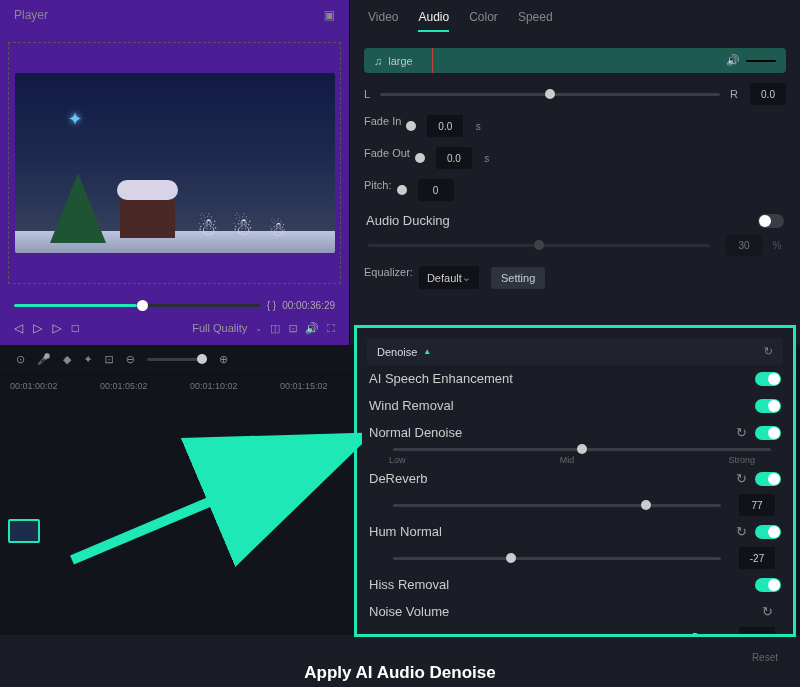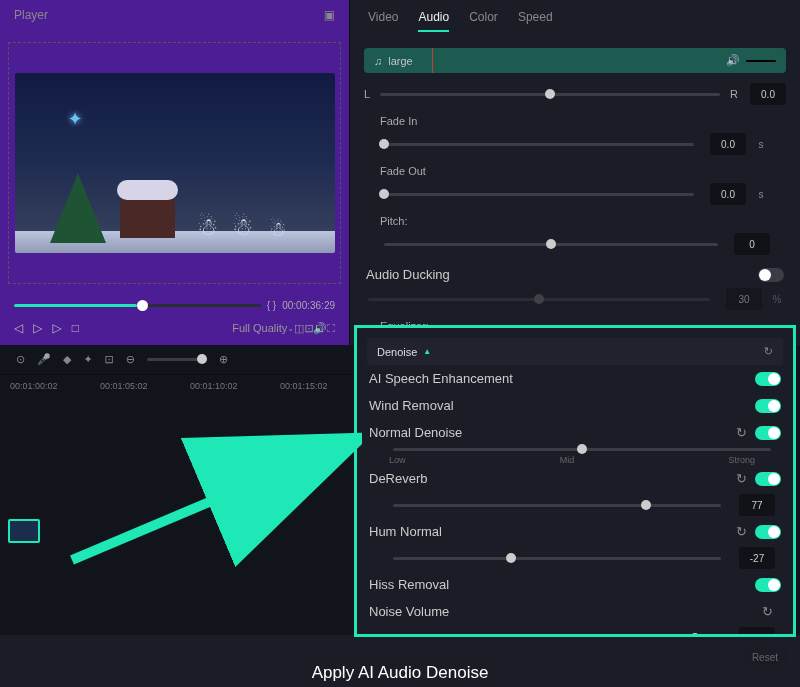--- a/index.html
+++ b/index.html
@@ -21,37 +21,37 @@
 .snow-ground { position:absolute; bottom:0; left:0; right:0; height:22px; background: linear-gradient(180deg, #c8d8e8 0%, #98a8b8 100%); }
 
 .player-scrub { padding: 4px 14px; display:flex; align-items:center; gap:6px; }
 .scrub-track { flex:1; height:3px; background:#2a2d36; position:relative; border-radius:2px; }
 .scrub-fill { position:absolute; left:0; top:0; bottom:0; width:50%; background:#1ee8b6; border-radius:2px; }
 .scrub-thumb { position:absolute; left:50%; top:-4px; width:11px; height:11px; background:#fff; border-radius:50%; }
 .tc { color:#aaa; font-size:10px; }
 
 .player-controls { padding: 6px 14px 10px; display:flex; align-items:center; gap:8px; }
 .player-controls .left { display:flex; gap:10px; color:#bbb; font-size:12px; }
-.player-controls .right { margin-left:auto; display:flex; align-items:center; color:#999; font-size:11px; }
+.player-controls .right { margin-left:auto; display:flex; gap:8px; align-items:center; color:#999; font-size:11px; }
 .pc-icon { cursor:pointer; }
 
 
 .panel { flex:1; background:#1a1d26; display:flex; flex-direction:column; overflow:hidden; }
 .tabs { display:flex; gap:20px; padding: 10px 0 10px 18px; }
 .tab { color:#888; font-size:12px; cursor:pointer; padding-bottom:6px; }
 .tab.active { color:#eee; border-bottom:2px solid #1ee8b6; }
 
 .panel-body { flex:1; overflow-y:auto; padding: 6px 14px; }
 .panel-body::-webkit-scrollbar{width:6px;} .panel-body::-webkit-scrollbar-thumb{background:#3a3d46;border-radius:3px;}
 
 .track-chip { background:#1d5a50; border-radius:4px; padding:6px 10px; display:flex; align-items:center; gap:6px; margin-bottom:10px; position:relative; }
 .track-chip .red { position:absolute; left:68px; top:0; bottom:0; width:1px; background:#c04040; }
 .chip-spk { margin-left:auto; color:#ddd; }
 .chip-line { width:30px; height:2px; background:#000; border-radius:2px; }
-.row-full { display:flex; flex-direction:column; gap:6px; margin: 10px 16px 6px; }
+.row-full { display:flex; flex-direction:row; gap:6px; margin: 10px 0 6px; }
 .lbl { color:#aaa; font-size:11px; }
 .val-box { min-width:36px; height:22px; background:#101218; border-radius:3px; display:flex; align-items:center; justify-content:center; color:#ccc; font-size:10px; margin-left:6px; }
 .unit { width:18px; text-align:center; color:#888; font-size:10px; }
 
 .slider { flex:1; height:3px; background:#3a3d46; border-radius:2px; position:relative; margin: 0 4px; }
 .slider .thumb { position:absolute; top:-4px; width:10px; height:10px; background:#ccc; border-radius:50%; margin-left:-5px; }
 .slider .thumb.dark { background:#666; }
 
 .toggle { width:26px; height:14px; background:#1ee8b6; border-radius:8px; position:relative; cursor:pointer; }
 .toggle .knob { position:absolute; right:1px; top:1px; width:12px; height:12px; background:#fff; border-radius:50%; }
@@ -83,21 +83,21 @@
 .ruler { display:flex; gap:0; padding: 6px 10px; color:#777; font-size:9px; }
 .ruler span { width:90px; }
 .clip { position:absolute; left:8px; bottom:92px; width:32px; height:24px; border:2px solid #1ee8b6; border-radius:2px; background:#1a2d4a; }
 
 
 .arrow-svg { position:absolute; left:62px; top:430px; pointer-events:none; }
 
 
 .denoise-box { border:3px solid #1ee8b6; }
 
-.caption { position:absolute; bottom:4px; left:0; right:0; text-align:center; color:#fff; font-size:17px; font-weight:400; }
+.caption { position:absolute; bottom:4px; left:0; right:0; text-align:center; color:#fff; font-size:17px; font-weight:700; }
 .bottom-reset { position:absolute; bottom:20px; right:12px; color:#666; font-size:10px; background:#191c25; padding:4px 10px; border-radius:2px; }
 
 .lr-row { display:flex; align-items:center; gap:6px; }
 .lr-L, .lr-R { color:#aaa; font-size:11px; }
 </style>
 </head>
 <body>
 
 <div class="top">
 

